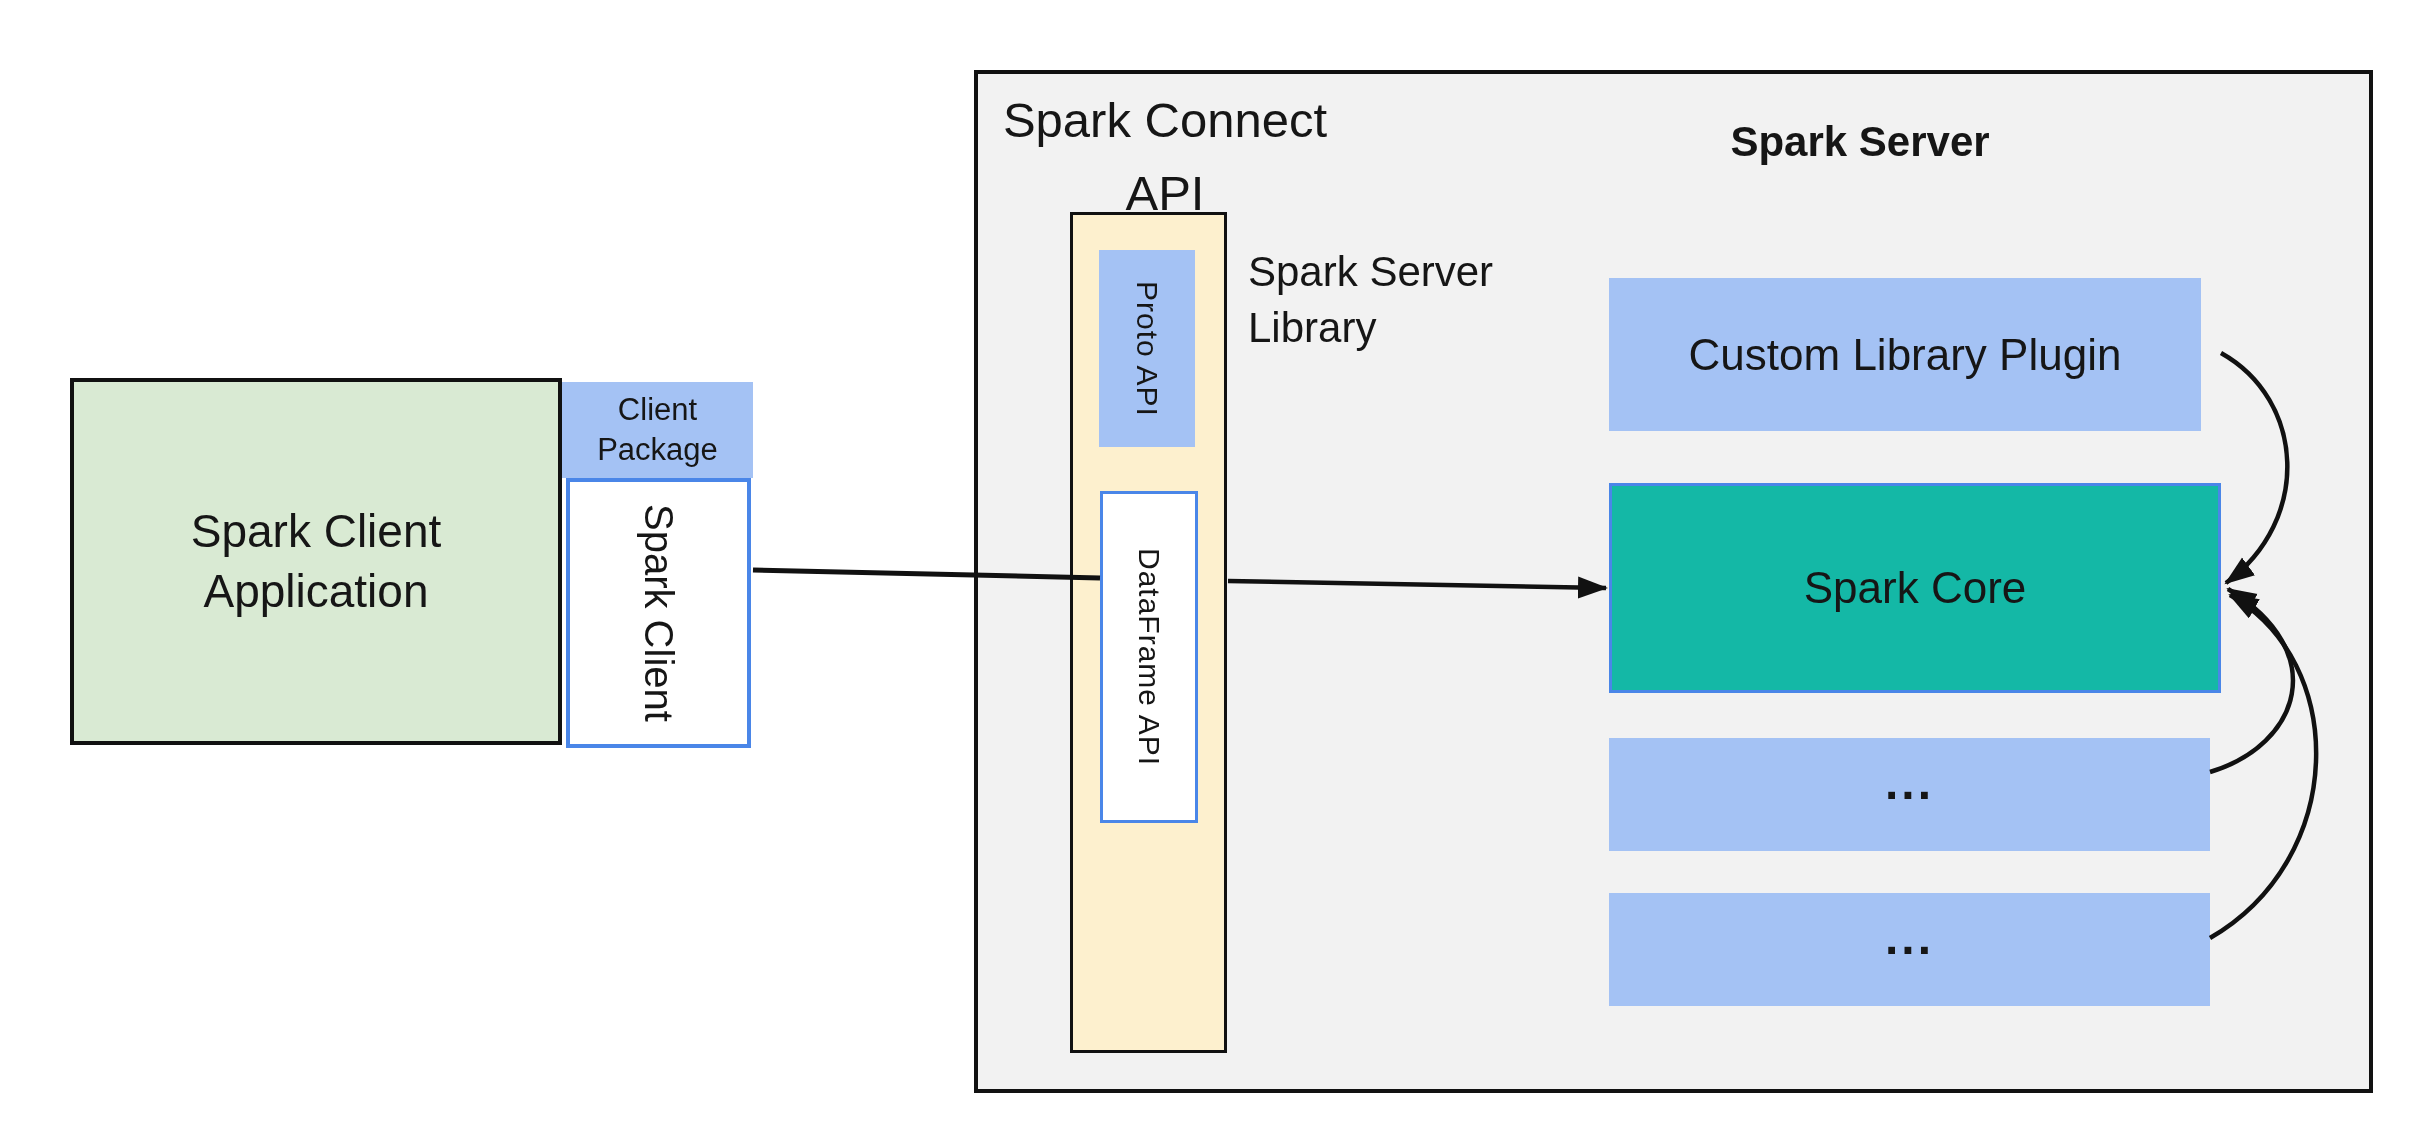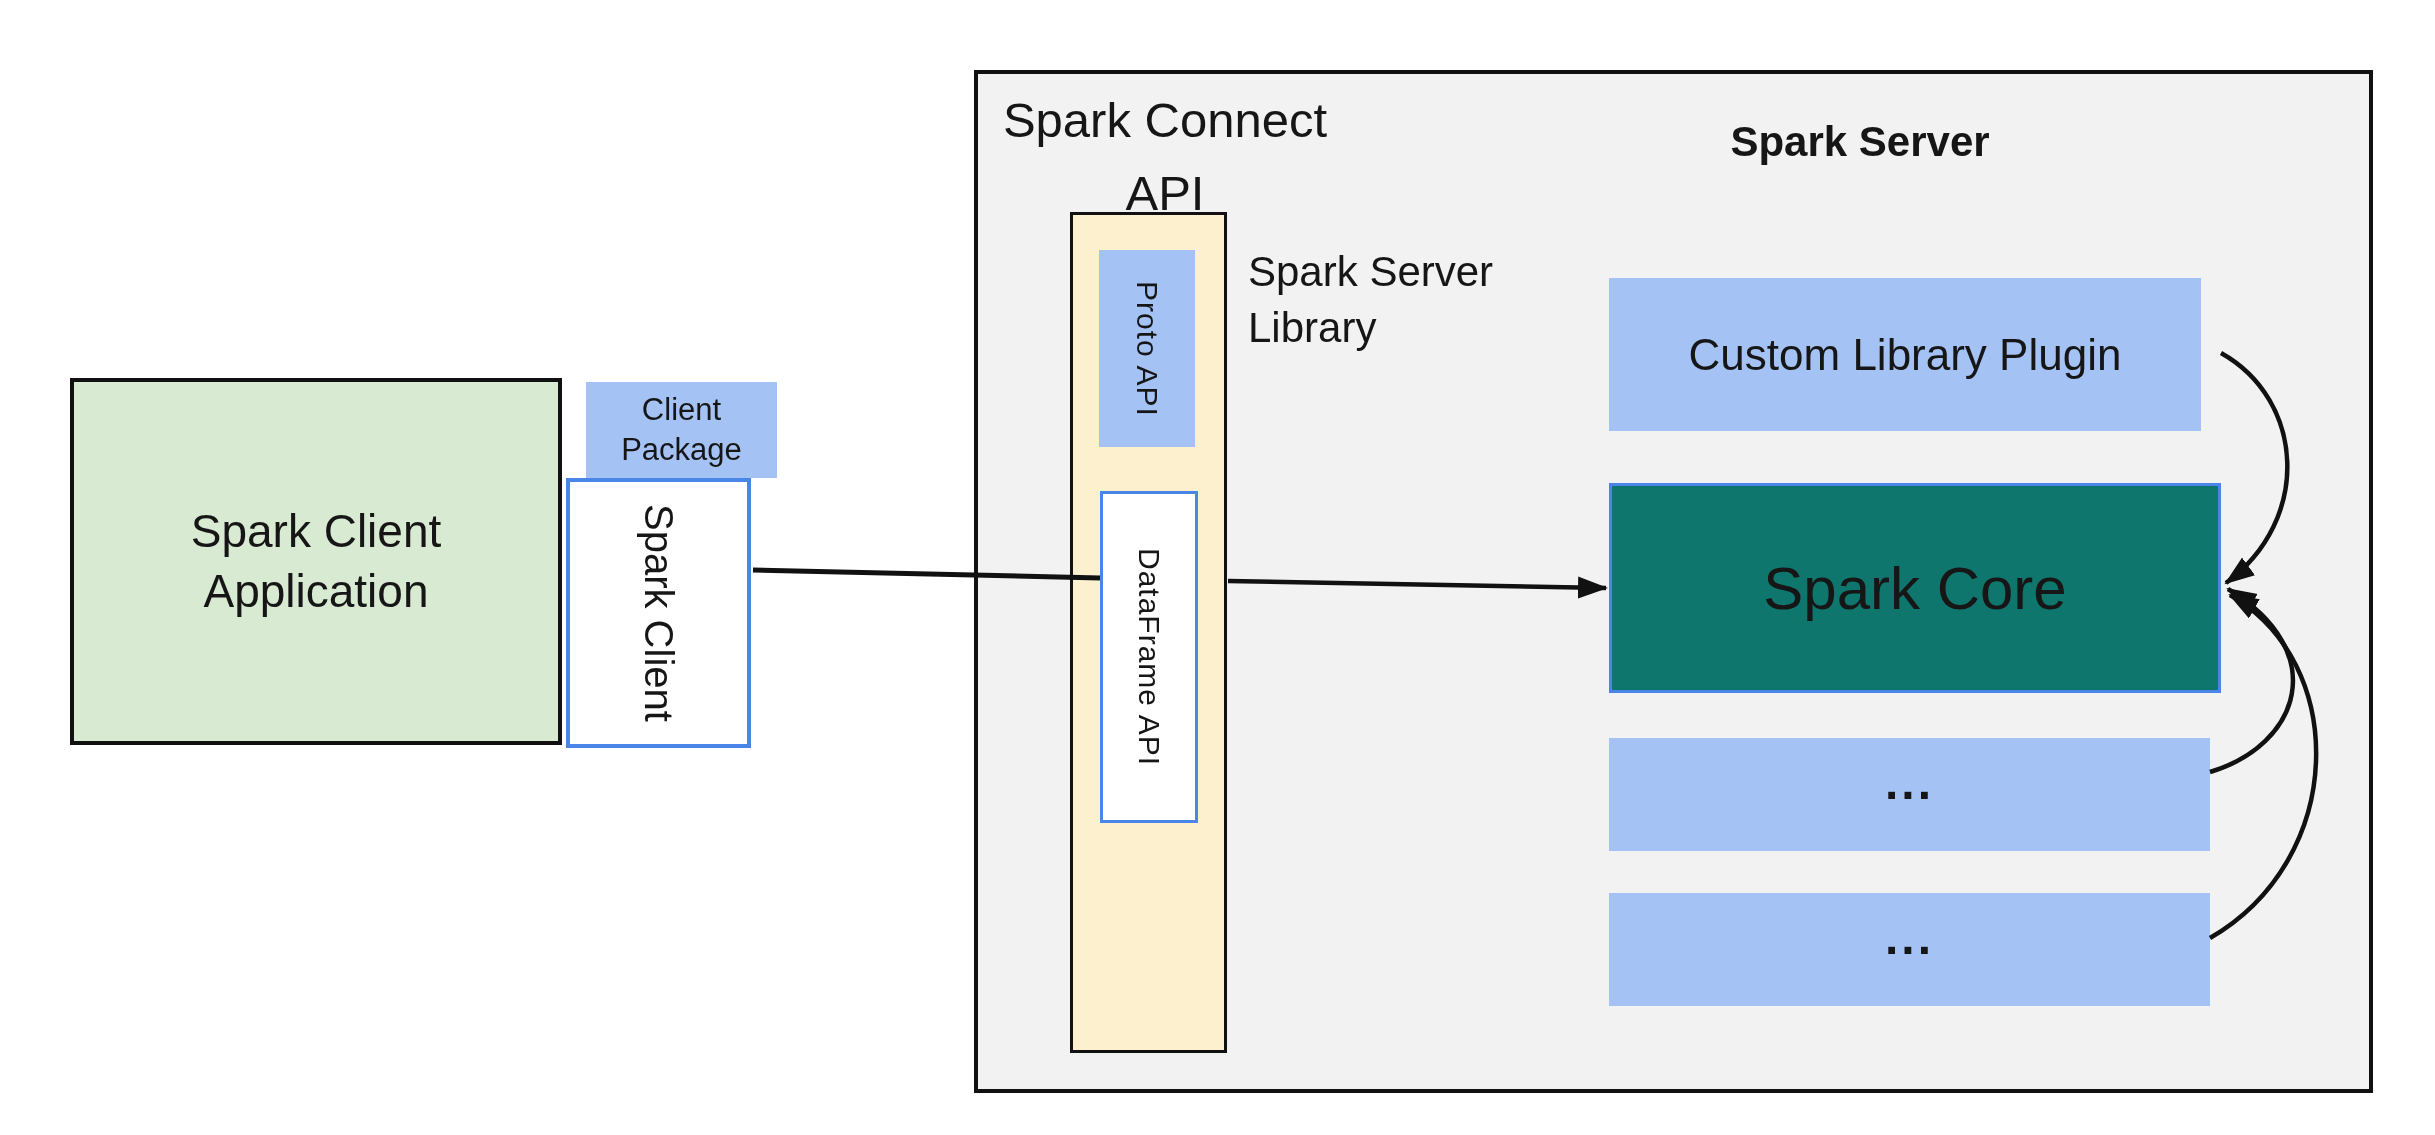--- a/index.html
+++ b/index.html
@@ -19,34 +19,34 @@
   .gray-box{left:974px; top:70px; width:1399px; height:1023px;
     background:var(--gray); border:4px solid var(--ink);}
   .yellow-box{left:1070px; top:212px; width:157px; height:841px;
     background:var(--yellow); border:3px solid var(--ink);}
 
   
   .green-box{left:70px; top:378px; width:492px; height:367px;
     background:var(--green); border:4px solid var(--ink);
     font-size:46px; line-height:1.3;}
   .client-package{left:562px; top:382px; width:191px; height:96px;
-    background:var(--blue); font-size:31px; line-height:1.28;margin-left:24px;}
+    background:var(--blue); font-size:31px; line-height:1.28;}
   .spark-client-box{left:566px; top:478px; width:185px; height:270px;
     background:#fff; border:4px solid var(--blueline);}
 
   
   .proto-box{left:1099px; top:250px; width:96px; height:197px; background:var(--blue);}
   .dataframe-box{left:1100px; top:491px; width:98px; height:332px;
     background:#fff; border:3px solid var(--blueline);}
 
   
   .plugin-box{left:1609px; top:278px; width:592px; height:153px;
     background:var(--blue); font-size:44px;}
   .core-box{left:1609px; top:483px; width:612px; height:210px;
-    background:#0f766e; border:3px solid var(--blueline); font-size:60px;}
+    background:#14b8a6; border:3px solid var(--blueline); font-size:44px;}
   .more-box-1{left:1609px; top:738px; width:601px; height:113px; background:var(--blue);}
   .more-box-2{left:1609px; top:893px; width:601px; height:113px; background:var(--blue);}
   .dots{font-size:48px; font-weight:700; letter-spacing:3px; transform:translateY(-12px);}
 
   
   .connect-api-label{left:974px; top:84px; width:382px; text-align:center;
     font-size:49px; line-height:1.48;}
   .server-title{left:1640px; top:118px; width:440px; text-align:center;
     font-size:42px; font-weight:700;}
   .library-label{left:1248px; top:244px; width:340px; text-align:left;

